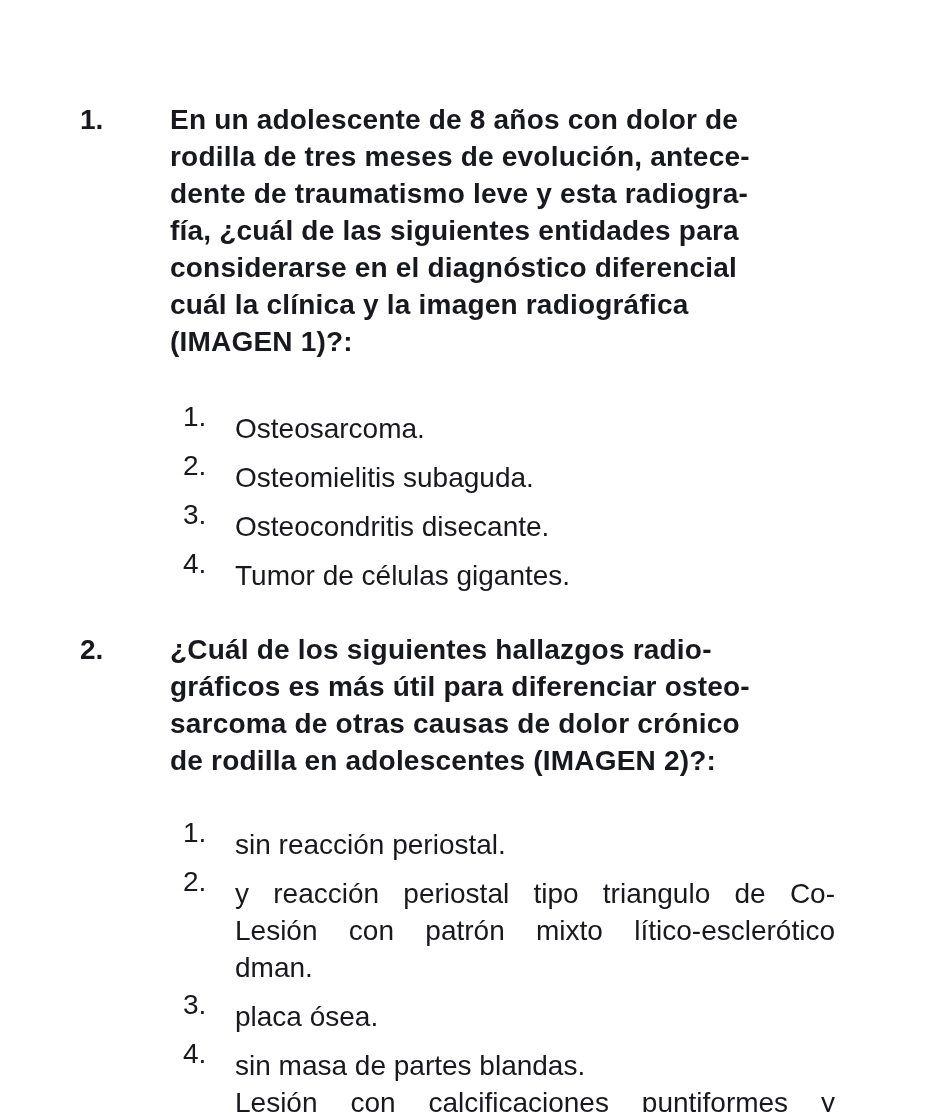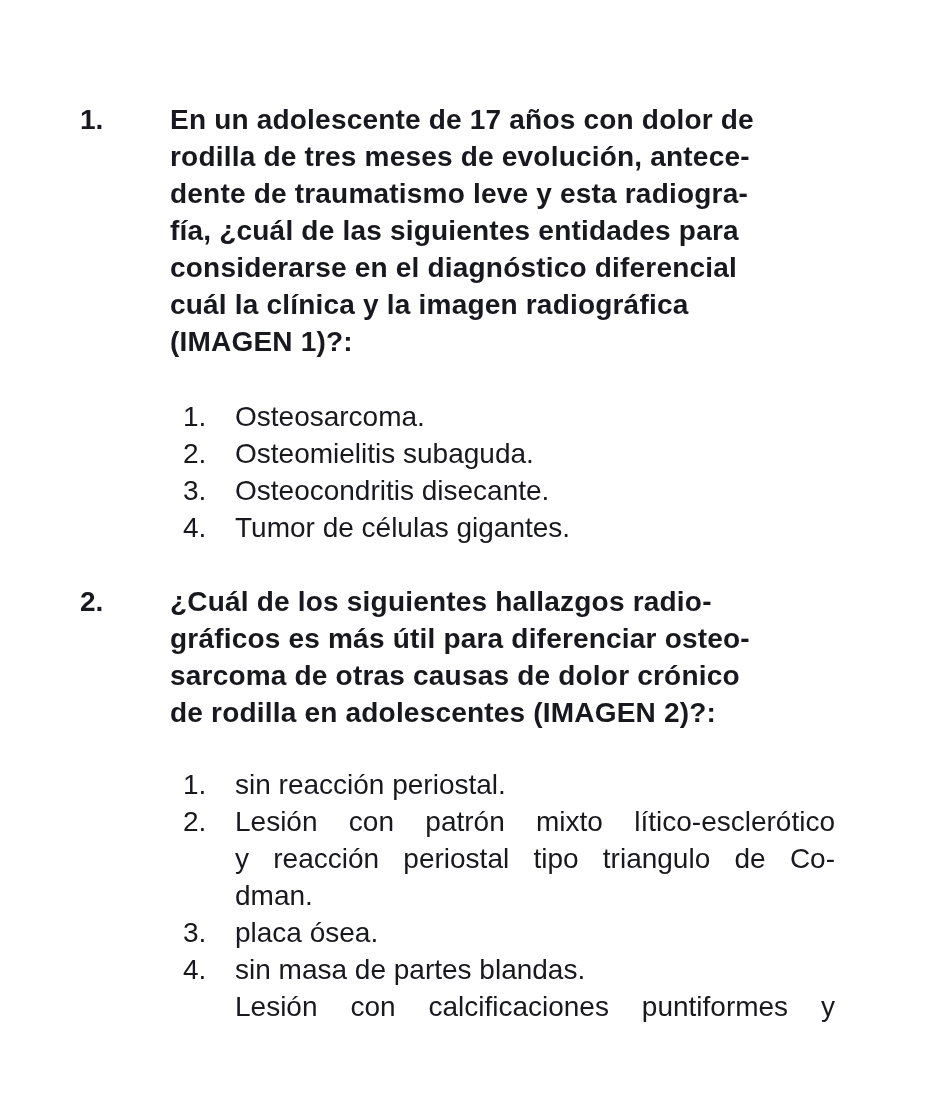--- a/index.html
+++ b/index.html
@@ -51,39 +51,40 @@
     display: flex;
   }
   .onum {
     width: 52px;
     flex: 0 0 52px;
     font-weight: 400;
   }
   .otext {
     width: 600px;
     font-weight: 400;
+    margin-top: 12px;
   }
   .oline {
     white-space: nowrap;
   }
   .oline.jline {
     white-space: normal;
     text-align: justify;
     text-align-last: justify;
   }
 </style>
 </head>
 <body>
 
 <div class="page">
 
   <div class="question">
     <div class="qnum">1.</div>
     <div class="qtext">
-      <div class="qline">En un adolescente de 17 años con dolor de</div>
+      <div class="qline">En un adolescente de 8 años con dolor de</div>
       <div class="qline">rodilla de tres meses de evolución, antece-</div>
       <div class="qline">dente de traumatismo leve y esta radiogra-</div>
       <div class="qline">fía, ¿cuál de las siguientes entidades para</div>
       <div class="qline">considerarse en el diagnóstico diferencial</div>
       <div class="qline">cuál la clínica y la imagen radiográfica</div>
       <div class="qline">(IMAGEN 1)?:</div>
     </div>
   </div>
 
   <div class="options after-q1">
@@ -126,22 +127,22 @@
   <div class="options after-q2">
     <div class="option">
       <div class="onum">1.</div>
       <div class="otext">
         <div class="oline">sin reacción periostal.</div>
       </div>
     </div>
     <div class="option">
       <div class="onum">2.</div>
       <div class="otext">
+        <div class="oline jline">y reacción periostal tipo triangulo de Co-</div>
         <div class="oline jline">Lesión con patrón mixto lítico-esclerótico</div>
-        <div class="oline jline">y reacción periostal tipo triangulo de Co-</div>
         <div class="oline">dman.</div>
       </div>
     </div>
     <div class="option">
       <div class="onum">3.</div>
       <div class="otext">
         <div class="oline">placa ósea.</div>
       </div>
     </div>
     <div class="option">

